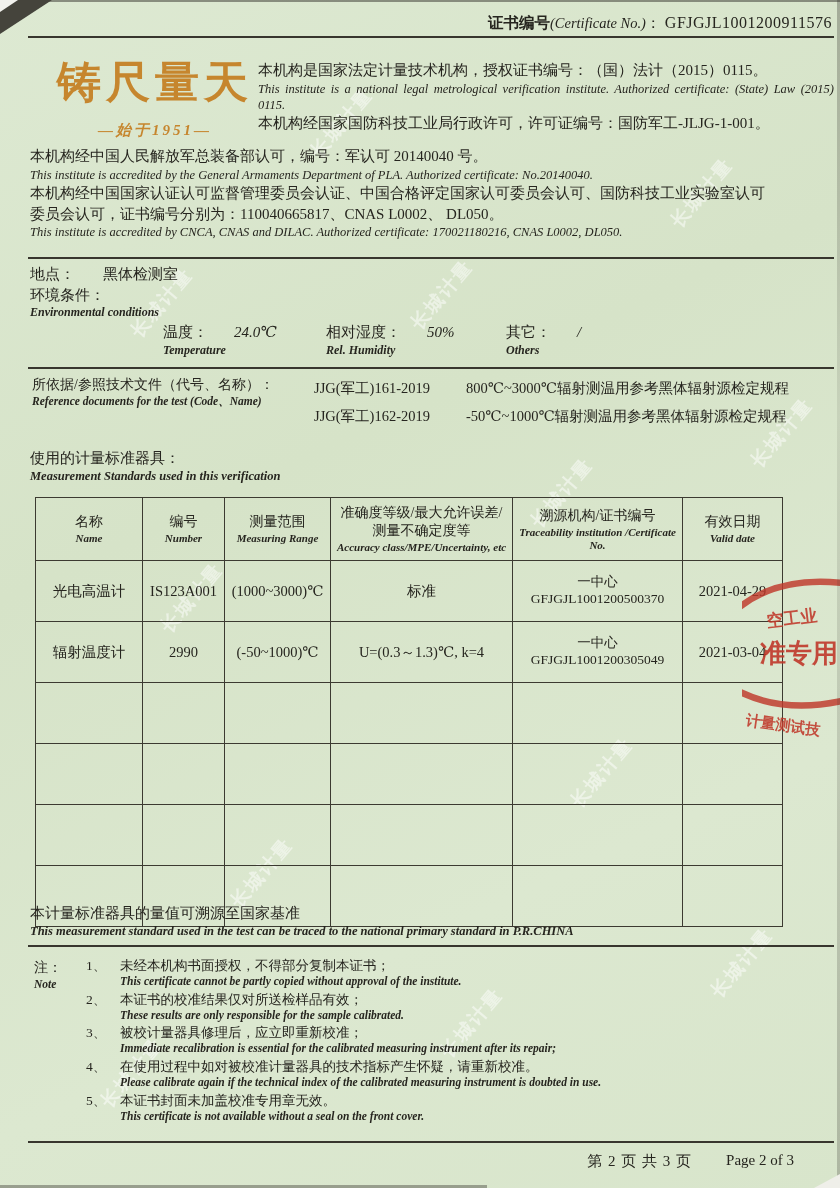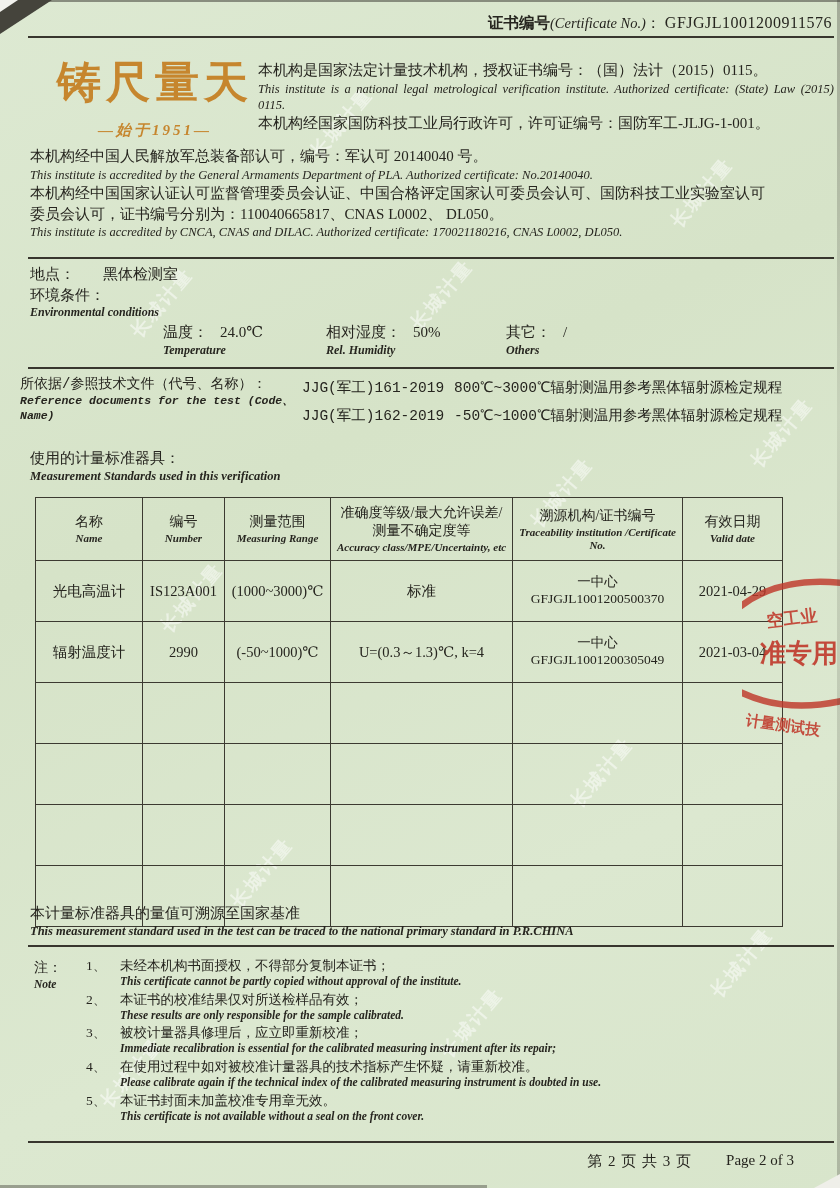--- a/index.html
+++ b/index.html
@@ -26,23 +26,23 @@
   .intro { position:absolute; top:60px; left:258px; width:576px; }
   .just { text-align:justify; }
 
   .accred-full { position:absolute; top:146px; left:30px; width:804px; }
 
   .loc { position:absolute; top:264px; left:30px; width:804px; }
   .loc-value { margin-left:28px; }
   .env-row { position:relative; height:40px; margin-top:2px; }
   .env-item { position:absolute; top:0; }
   .env-item.e1 { left:133px; } .env-item.e2 { left:296px; } .env-item.e3 { left:476px; }
-  .env-value { margin-left:12px; }
-
-  .ref { position:absolute; top:375px; left:20px; width:804px; display:flex;font-family:Liberation Mono, monospace; }
+  .env-value { margin-left:26px;font-style:italic; }
+
+  .ref { position:absolute; top:375px; left:32px; width:804px; display:flex; }
   .ref-label { width:282px; }
   .ref-label .zh-line { font-size:14px; }
   .ref-label .en-label { font-size:11.5px; }
   .ref-docs { flex:1; }
   .ref-doc { font-size:14.5px; line-height:1.9; display:flex; }
   .doc-code { width:152px; flex:none; }
 
   .std-title { position:absolute; top:448px; left:30px; }
 
   table.std { position:absolute; top:497px; left:35px; border-collapse:collapse; table-layout:fixed; }

